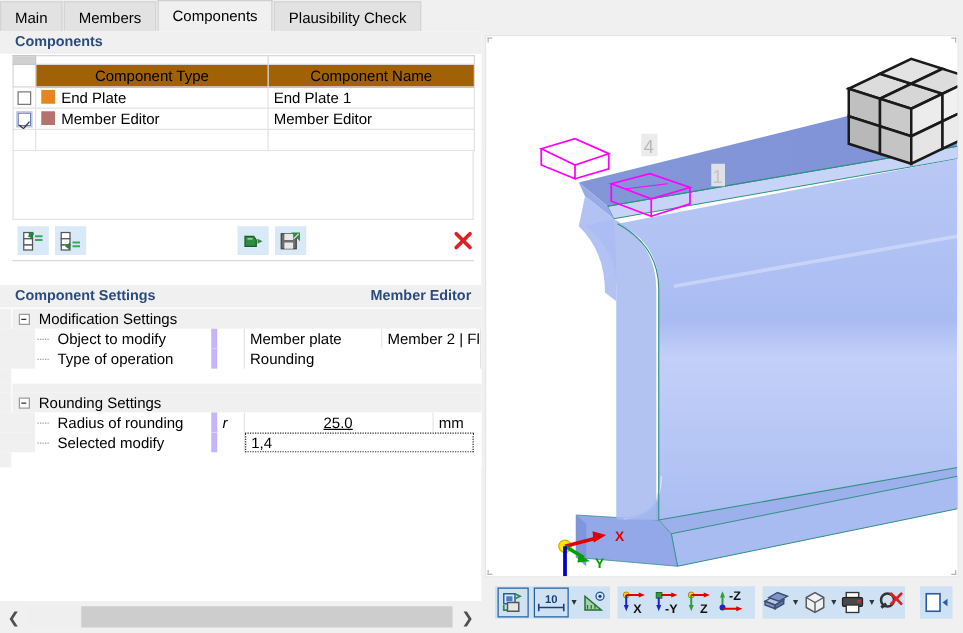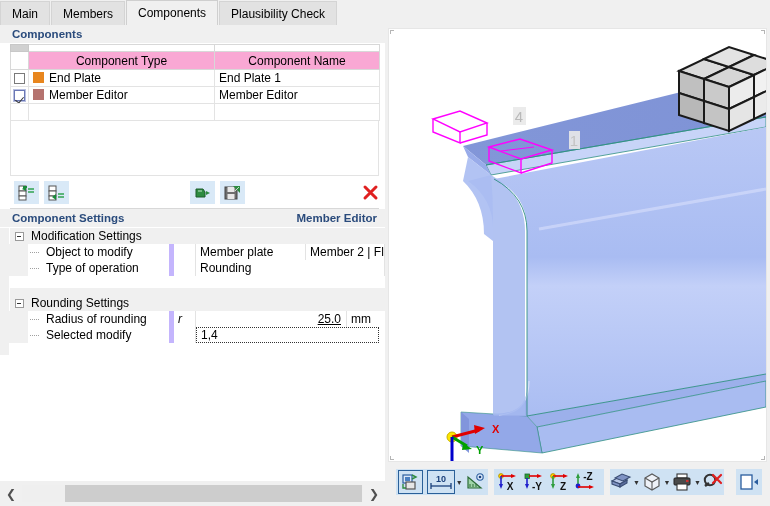--- a/index.html
+++ b/index.html
@@ -60,21 +60,21 @@
   table.ctable col.c1 { width: 186px; }
   table.ctable col.c2 { width: 165px; }
   table.ctable th.cornerbar {
     height: 7px; padding: 0; background: #d0d0d0; border: 1px solid #c8c8c8;
   }
   table.ctable th.topbar {
     height: 7px; padding: 0; background: #fff; border: 1px solid #d8d8d8;
     border-left: none;
   }
   table.ctable th {
-    background: #f9a8d4;
+    background: #a16207;
     border: 1px solid #d8d8d8;
     font-weight: normal; font-size: 12px; color: #000;
     height: 18px; text-align: center;
   }
   table.ctable th.blank { background: #fff; border-right: 1px solid #d8d8d8; }
   table.ctable td {
     border: 1px solid #e3e3e3;
     height: 17px; font-size: 12px; color: #000;
     padding: 0 4px;
     background: #fff;
@@ -163,21 +163,21 @@
   .s-sym {
     width: 22px; flex: none; background: #fff;
     line-height: 16px; text-align: left; padding-left: 4px;
     border-right: 1px solid #e3e3e3; font-style: italic;
   }
   .s-val {
     flex: 1; background: #fff; line-height: 16px; padding-left: 4px;
     border-right: 1px solid #e3e3e3;
     white-space: nowrap; overflow: hidden;
   }
-  .s-val.num { text-align: right; padding-right: 5px; text-decoration: underline; }
+  .s-val.num { text-align: center; padding-right: 5px; text-decoration: underline; }
   .s-val2 {
     width: 110px; flex: none; background: #fff;
     line-height: 16px; padding-left: 4px;
     border-right: 1px solid #e3e3e3;
     white-space: nowrap; overflow: hidden;
   }
   .s-unit {
     width: 38px; flex: none; background: #fff; line-height: 16px;
     padding-left: 4px;
   }
@@ -339,21 +339,21 @@
         </svg>
       </div>
       <div class="ibtn plain" style="left:348px">
         <svg width="17" height="17" viewBox="0 0 17 17">
           <path d="M3 3 L14 14 M14 3 L3 14" stroke="#e02020" stroke-width="3" stroke-linecap="round"></path>
         </svg>
       </div>
       <div class="divider-line"></div>
     </div>
 
-    <div class="section-header" style="margin-top:0;">
+    <div class="section-header" style="margin-top:19px;">
       <span>Component Settings</span>
       <span class="right-label">Member Editor</span>
     </div>
 
     <div class="settings" id="settings-body">
         <div class="srow">
           <div class="sgutter"></div>
           <div class="sexp">
             <span class="expbox"></span>
           </div>

